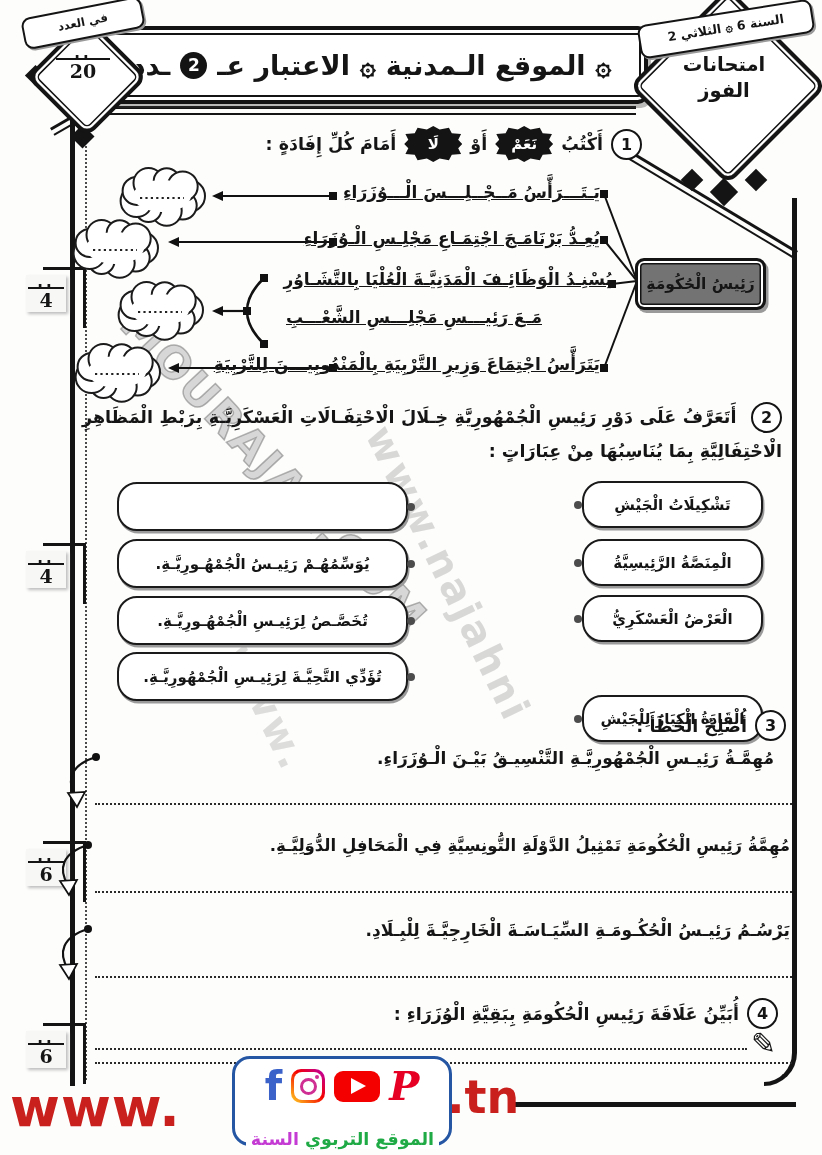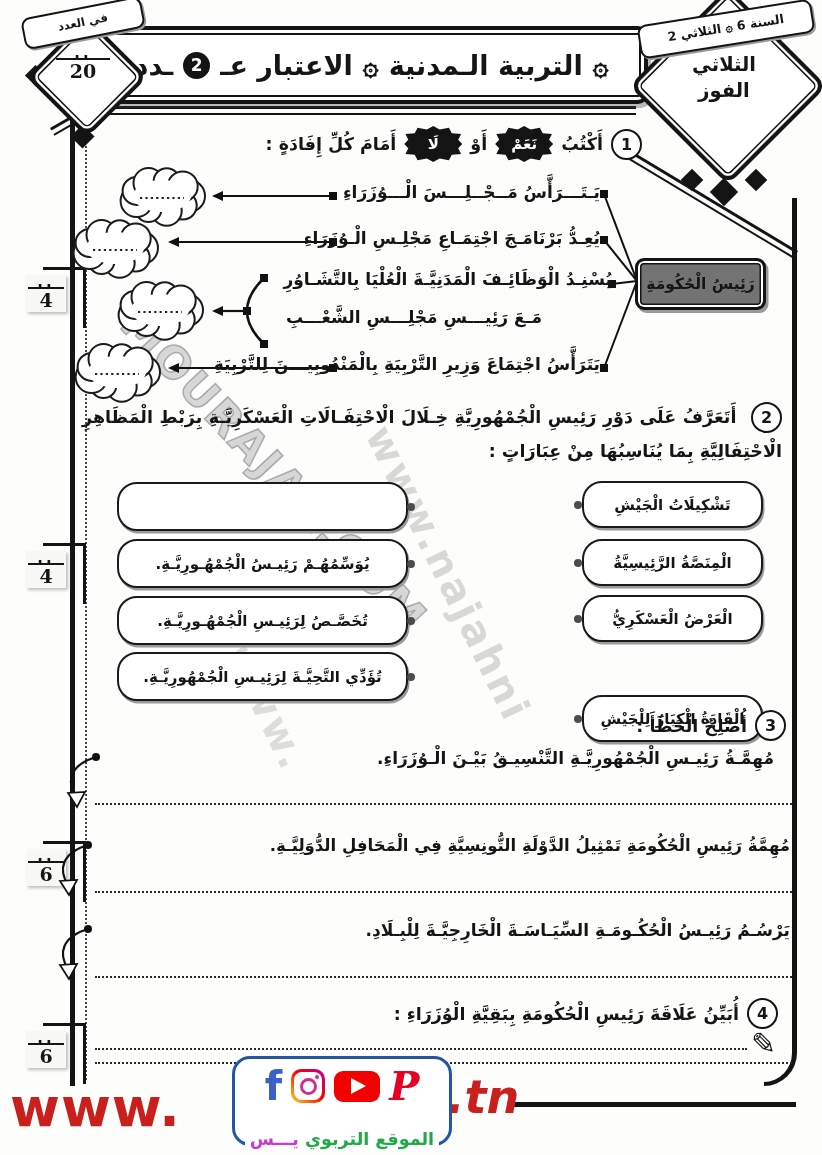--- a/index.html
+++ b/index.html
@@ -43,21 +43,21 @@
 
   
   .qhead{display:flex;direction:rtl;align-items:center;gap:8px;font-size:17.5px;}
   .qnum{flex:none;width:27px;height:27px;border:2.5px solid #141414;border-radius:50%;background:#fff;
         display:inline-flex;align-items:center;justify-content:center;font-weight:800;font-size:16px;}
   .burst{display:inline-flex;align-items:center;justify-content:center;width:58px;height:36px;background:#141414;
          color:#fff;font-size:15px;font-weight:800;
          clip-path:polygon(50% 0%,61% 10%,77% 5%,82% 20%,98% 22%,93% 38%,100% 50%,93% 62%,98% 78%,82% 80%,77% 95%,61% 90%,50% 100%,39% 90%,23% 95%,18% 80%,2% 78%,7% 62%,0% 50%,7% 38%,2% 22%,18% 20%,23% 5%,39% 10%);}
 
   
-  .stmt{font-size:17px;line-height:1.45;}
+  .stmt{font-size:17px;line-height:1.45;text-decoration:underline;}
   .govbox{left:635px;top:258px;width:125px;height:46px;background:#737373;border:3.5px solid #141414;border-radius:9px;
           box-shadow:inset 0 0 0 2px #fff,inset 0 0 0 3.5px #141414,2.5px 3px 0 #9a9a9a;
           display:flex;align-items:center;justify-content:center;font-size:15.5px;}
   .cloud-target{background:transparent;border-radius:50%;}
 
   
   .q2prompt{right:40px;top:400px;width:700px;direction:rtl;text-align:justify;font-size:17.5px;line-height:1.95;font-weight:800;}
   .mbox{background:#fff;border:2.5px solid #1a1a1a;border-radius:20px;box-shadow:1.5px 2.5px 0 #9a9a9a;
         display:flex;align-items:center;justify-content:center;font-size:15px;font-weight:800;direction:rtl;}
   .mbox .dot{position:absolute;width:8px;height:8px;border-radius:50%;background:#4c4c4c;top:calc(50% - 4px);}
@@ -113,21 +113,21 @@
 
   <div class="abs frame-left"></div>
   <div class="abs frame-dot"></div>
   <div class="abs frame-right"></div>
   <div class="abs dbl under-title"></div>
   <div class="abs dbl diag-right"></div>
   <div class="abs dbl diag-left"></div>
 
   <div class="abs title-band z2">
     <span class="t">۞</span>
-    <span class="t">التربية الـمدنية</span>
+    <span class="t">الموقع الـمدنية</span>
     <span class="t">۞</span>
     <span class="t">الاعتبار عـ</span>
     <span class="tnum">2</span>
     <span class="t">ـدد</span>
   </div>
 
   <div class="abs badge-l z2">
     <div class="mini-d" style="left:20px;top:66px;width:15px;height:15px;"></div>
     <div class="mini-d" style="left:114px;top:66px;width:15px;height:15px;"></div>
     <div class="mini-d" style="left:66px;top:126px;width:17px;height:17px;"></div>
@@ -138,21 +138,21 @@
     </div>
     <div class="ribbon" style="left:14px;top:5px;width:118px;height:28px;line-height:26px;font-size:11.5px;transform:rotate(-11deg);direction:rtl;">في العدد</div>
   </div>
 
   <div class="abs badge-r z2">
     <div class="mini-d" style="left:62px;top:168px;width:16px;height:16px;"></div>
     <div class="mini-d" style="left:126px;top:168px;width:16px;height:16px;"></div>
     <div class="diamond" style="left:36px;top:12px;width:132px;height:132px;border-width:4.5px;"></div>
     <div class="mini-d" style="left:92px;top:178px;width:20px;height:20px;"></div>
     <div class="blines">
-      <div>الثلاثي</div>
+      <div>امتحانات</div>
       <div>الفوز</div>
     </div>
     <div class="ribbon" style="left:16px;top:8px;width:172px;height:30px;line-height:27px;font-size:12.5px;transform:rotate(-9deg);direction:rtl;">السنة 6 ۞ الثلاثي 2</div>
   </div>
 
   <svg id="lineart" class="abs lineart" width="822" height="1155" viewBox="0 0 822 1155">
       <circle cx="189.0" cy="196.0" r="16" fill="#fff" stroke="#1b1b1b" stroke-width="2"></circle>
       <circle cx="182.7" cy="205.6" r="14" fill="#fff" stroke="#1b1b1b" stroke-width="2"></circle>
       <circle cx="166.7" cy="210.8" r="15" fill="#fff" stroke="#1b1b1b" stroke-width="2"></circle>
       <circle cx="148.5" cy="209.0" r="13" fill="#fff" stroke="#1b1b1b" stroke-width="2"></circle>
@@ -335,31 +335,31 @@
   </div>
   <div class="abs score" style="top:1028px;">
     <div class="bracket"></div>
     <div class="sfrac frac">
         <span class="d">..</span>
         <span class="v">6</span>
       </div>
   </div>
 
   <div class="abs red" style="left:10px;top:1076px;font-size:54px;letter-spacing:1px;z-index:3;">www.</div>
-  <div class="abs red" style="left:447px;top:1070px;font-size:46px;z-index:5;font-style:italic;">.tn</div>
+  <div class="abs red" style="left:447px;top:1070px;font-size:46px;z-index:5;">.tn</div>
   <div class="abs tn-line"></div>
 
   <div class="abs soc-box">
     <div class="soc-row">
       <span class="fb">f</span>
       <span class="ig">
           <span class="in"></span>
         </span>
       <span class="yt"></span>
       <span class="pin">P</span>
     </div>
     <div class="soc-cap">
       <span class="cap-g">الموقع التربوي</span>
-      <span class="cap-p">يـــس</span>
+      <span class="cap-p">السنة</span>
     </div>
   </div>
 
 </div>
 
 </body></html>

